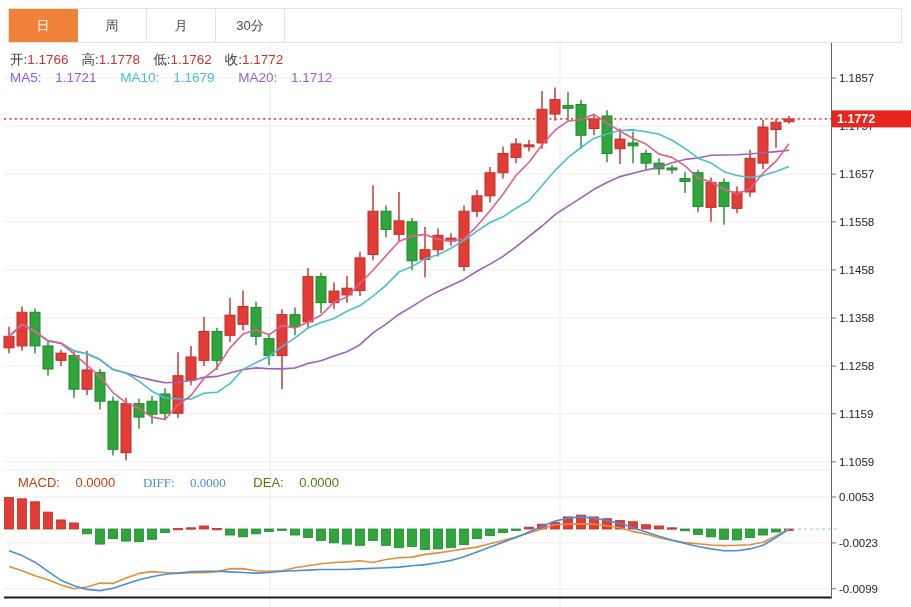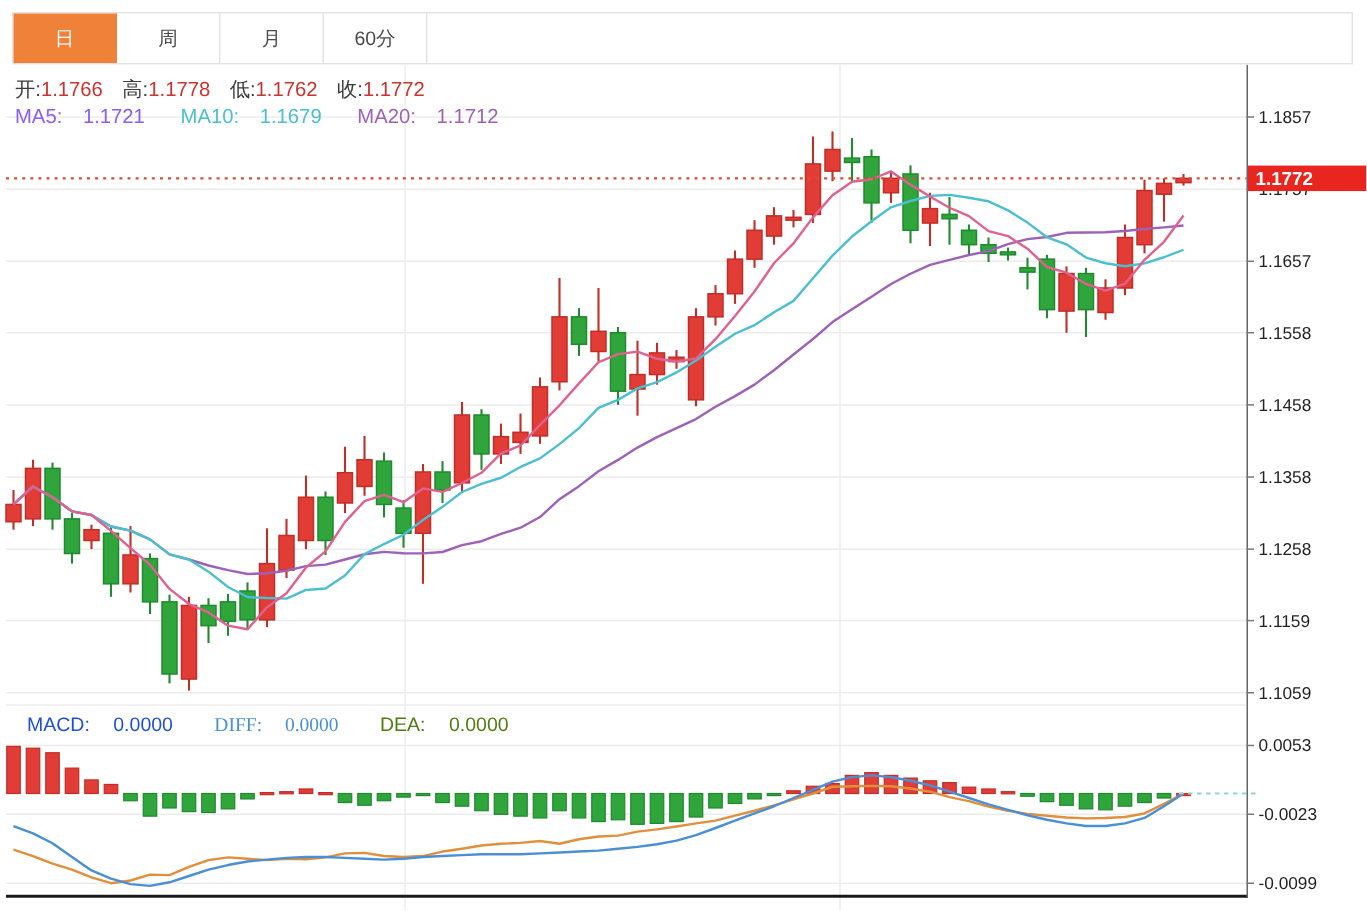--- a/index.html
+++ b/index.html
@@ -399,31 +399,31 @@
     <g>
       <rect x="832" y="110.38499999999976" width="79" height="17" fill="#e8251f"></rect>
       <text x="837" y="123.38499999999976" font-size="12.5" font-weight="bold" fill="#fff">1.1772</text>
     </g>
   </svg>
 
 <div class="tabbar">
   <div class="tab active">日</div>
   <div class="tab">周</div>
   <div class="tab">月</div>
-  <div class="tab">60分</div>
+  <div class="tab">30分</div>
   <div class="tab-filler"></div>
 </div>
 
 <div class="overlay row-ohlc">
   <span class="lbl">开:</span><span class="val">1.1766</span><span class="lbl">高:</span><span class="val">1.1778</span><span class="lbl">低:</span><span class="val">1.1762</span><span class="lbl">收:</span><span class="val">1.1772</span>
 </div>
 
 <div class="overlay row-ma">
   <span id="ma5-text" style="color: #8b5cf6;"><span>MA5:</span> <span>1.1721</span></span>
   <span id="ma10-text" style="color: rgb(75, 191, 207);"><span>MA10:</span> <span>1.1679</span></span>
   <span id="ma20-text" style="color: rgb(157, 98, 184); text-align: center;"><span>MA20:</span> <span>1.1712</span></span>
 </div>
 
 <div class="overlay row-macd">
-  <span id="macd-text" style="color: #1d4ed8;"><span>MACD:</span> <span>0.0000</span></span>
+  <span id="macd-text" style="color: #c2410c;"><span>MACD:</span> <span>0.0000</span></span>
   <span id="diff-text" style="color: rgb(74, 143, 214); font-family: Liberation Serif, serif;"><span>DIFF:</span> <span>0.0000</span></span>
   <span id="dea-text" style="color: #4d7c0f;"><span>DEA:</span> <span>0.0000</span></span>
 </div>
 
 </body></html>

